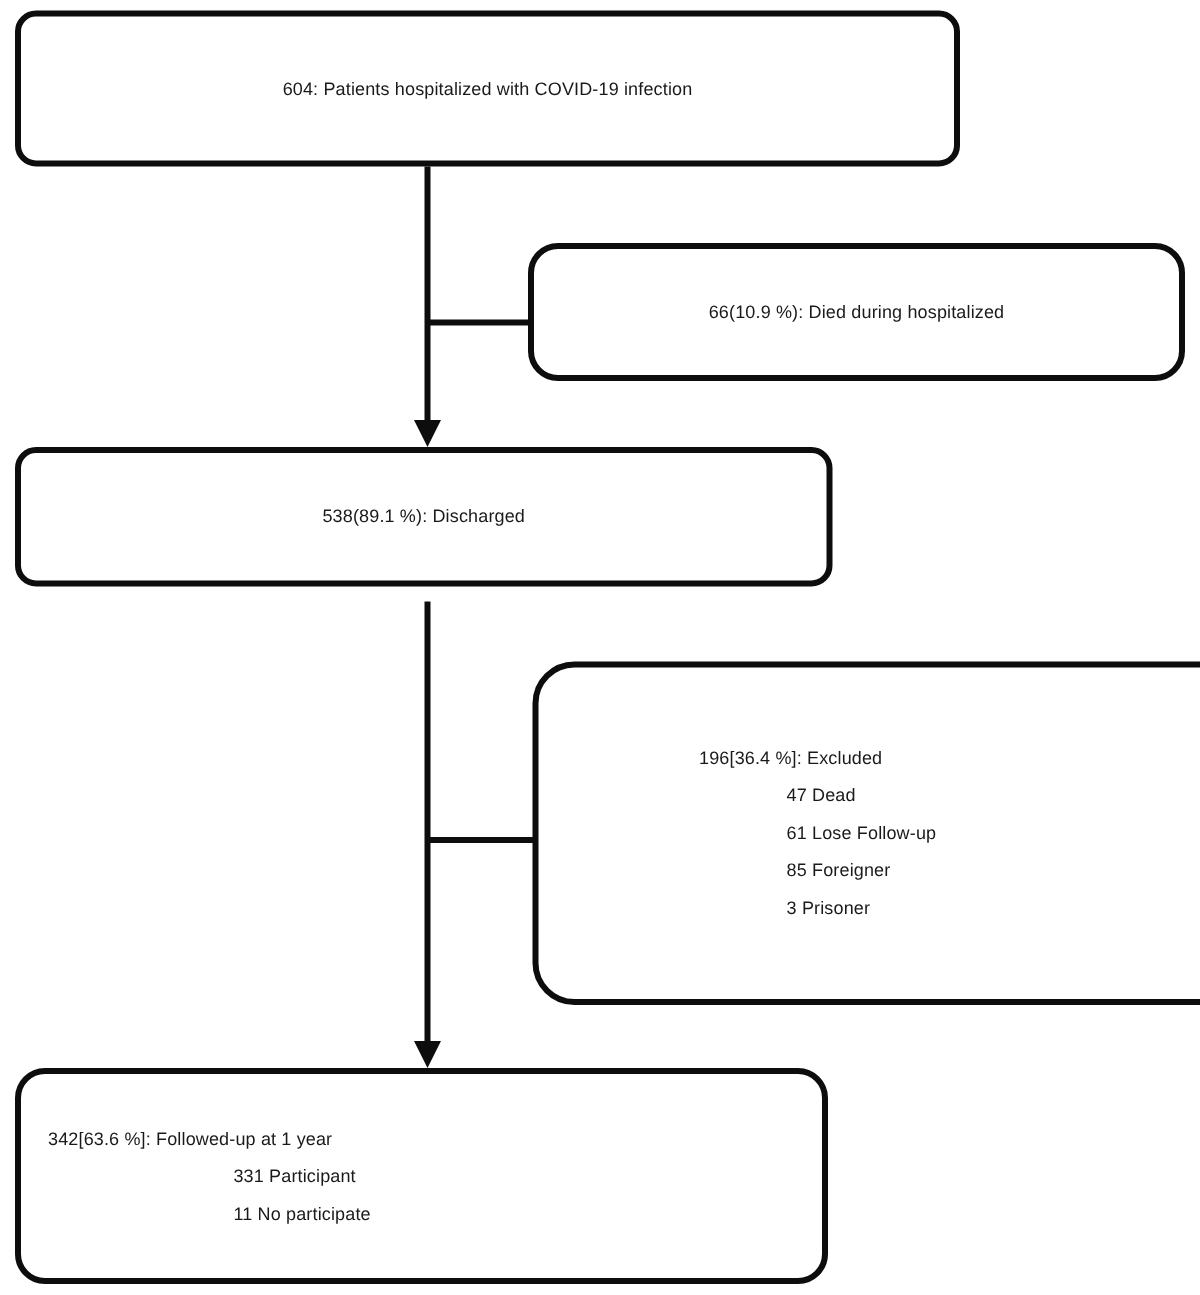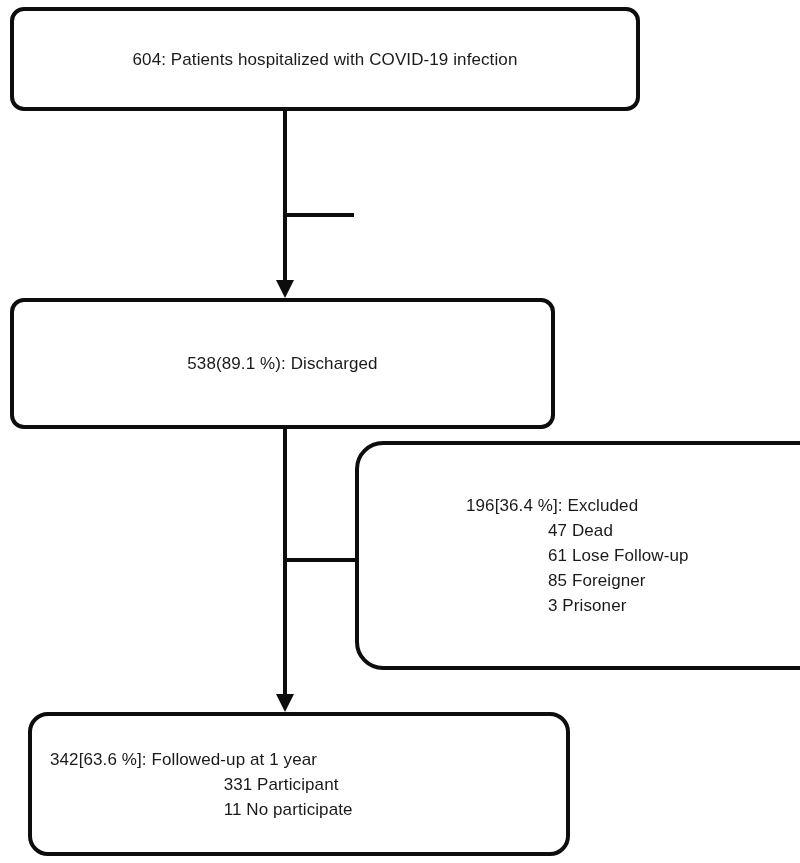--- a/index.html
+++ b/index.html
@@ -25,21 +25,21 @@
   }
   .node-box {
     position: absolute;
     box-sizing: border-box;
     border: 4px solid #0d0d0d;
     background: #ffffff;
     display: flex;
     align-items: center;
   }
   .node-text {
-    font-size: 17px;
+    font-size: 12px;
     color: #1a1a1a;
     line-height: 25px;
     white-space: pre;
     letter-spacing: 0.1px;
   }
   
   #box-enrolled {
     left: 10px;
     top: 7px;
     width: 630px;
@@ -54,39 +54,39 @@
     width: 438px;
     height: 92px;
     border-radius: 20px;
     justify-content: center;
   }
   
   #box-discharged {
     left: 10px;
     top: 298px;
     width: 545px;
-    height: 131px;
+    height: 93px;
     border-radius: 14px;
     justify-content: center;
   }
   
   #box-excluded {
     left: 355px;
     top: 441px;
     width: 532px;
     height: 229px;
     border-radius: 28px;
     justify-content: flex-start;
   }
   #box-excluded .node-text {
     padding-left: 107px;
   }
   
   #box-followed {
-    left: 28px;
+    left: 10px;
     top: 712px;
     width: 542px;
     height: 144px;
     border-radius: 20px;
     justify-content: flex-start;
   }
   #box-followed .node-text {
     padding-left: 18px;
   }
 </style>
@@ -113,20 +113,23 @@
 
     <g>
       <line x1="285" y1="560" x2="357" y2="560" stroke="#0d0d0d" stroke-width="4"></line>
     </g>
   </svg>
 
   <div class="node-box" id="box-enrolled">
     <span class="node-text">604: Patients hospitalized with COVID-19 infection</span>
   </div>
 
+  <div class="node-box" id="box-died">
+    <span class="node-text">66(10.9 %): Died during hospitalized</span>
+  </div>
 
   <div class="node-box" id="box-discharged">
     <span class="node-text">538(89.1 %): Discharged</span>
   </div>
 
   <div class="node-box" id="box-excluded">
     <span class="node-text">196[36.4 %]: Excluded
                  47 Dead
                  61 Lose Follow-up
                  85 Foreigner

